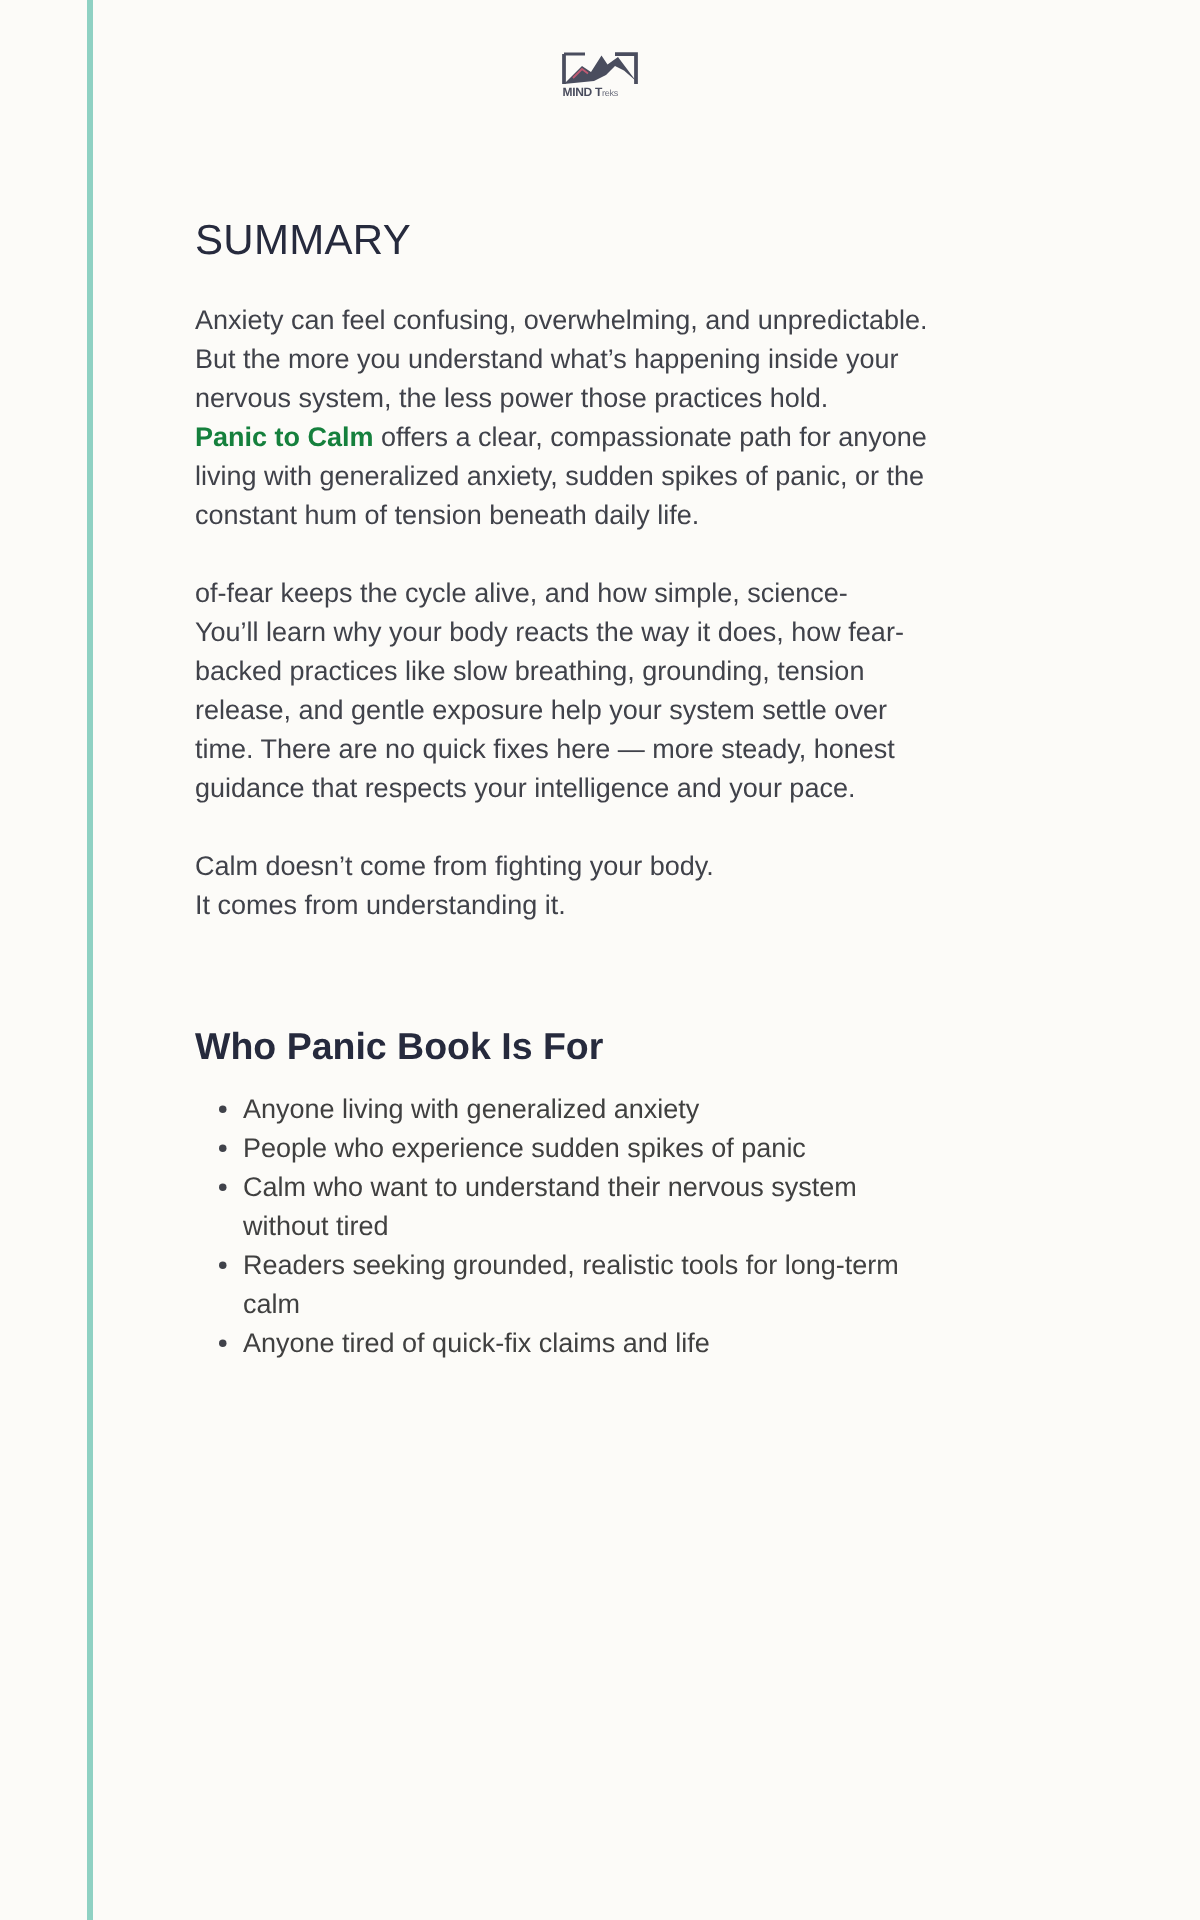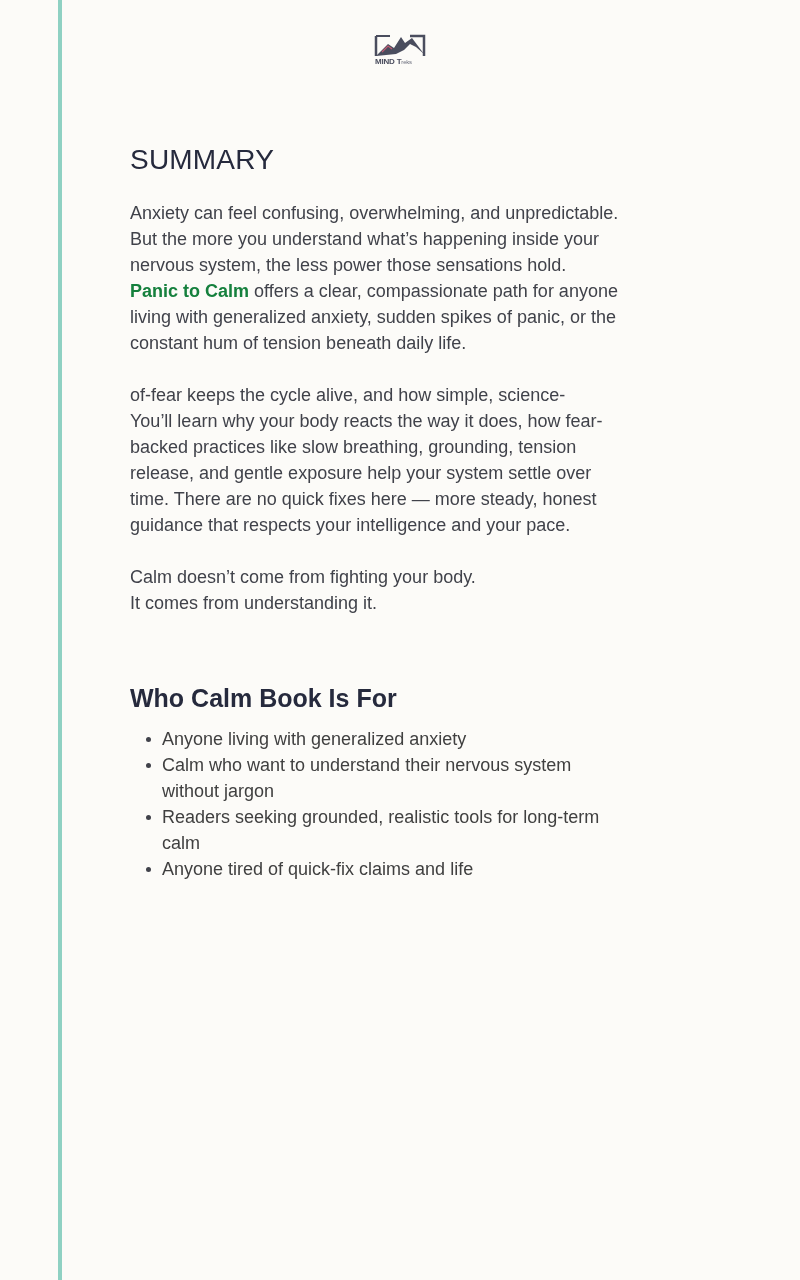--- a/index.html
+++ b/index.html
@@ -124,52 +124,56 @@
   <div class="logo-text"><span>MIND T</span><span class="small">reks</span></div>
 </div>
 
 <div class="content">
   <h1 class="summary-title">SUMMARY</h1>
 
   <div class="paragraphs">
     <p class="para">
       <span class="line">Anxiety can feel confusing, overwhelming, and unpredictable.</span>
       <span class="line">But the more you understand what’s happening inside your</span>
-      <span class="line">nervous system, the less power those sensations hold.</span>
+      <span class="line">nervous system, the less power those practices hold.</span>
       <span class="line"><b>Panic to Calm</b><span> offers a clear, compassionate path for anyone</span></span>
       <span class="line">living with generalized anxiety, sudden spikes of panic, or the</span>
       <span class="line">constant hum of tension beneath daily life.</span>
     </p>
 
     <p class="para">
       <span class="line">of-fear keeps the cycle alive, and how simple, science-</span>
       <span class="line">You’ll learn why your body reacts the way it does, how fear-</span>
       <span class="line">backed practices like slow breathing, grounding, tension</span>
       <span class="line">release, and gentle exposure help your system settle over</span>
       <span class="line">time. There are no quick fixes here — more steady, honest</span>
       <span class="line">guidance that respects your intelligence and your pace.</span>
     </p>
 
     <p class="para">
       <span class="line">Calm doesn’t come from fighting your body.</span>
       <span class="line">It comes from understanding it.</span>
     </p>
   </div>
 
-  <h2 class="who-title">Who Calm Book Is For</h2>
+  <h2 class="who-title">Who Panic Book Is For</h2>
 
   <ul class="who-list">
     <li>
       <span class="bullet"></span>
       <span class="line">Anyone living with generalized anxiety</span>
     </li>
     <li>
       <span class="bullet"></span>
+      <span class="line">People who experience sudden spikes of panic</span>
+    </li>
+    <li>
+      <span class="bullet"></span>
       <span style="display:block">Calm who want to understand their nervous system</span>
-      <span style="display:block">without jargon</span>
+      <span style="display:block">without tired</span>
     </li>
     <li>
       <span class="bullet"></span>
       <span style="display:block">Readers seeking grounded, realistic tools for long-term</span>
       <span style="display:block">calm</span>
     </li>
     <li>
       <span class="bullet"></span>
       <span class="line">Anyone tired of quick-fix claims and life</span>
     </li>

